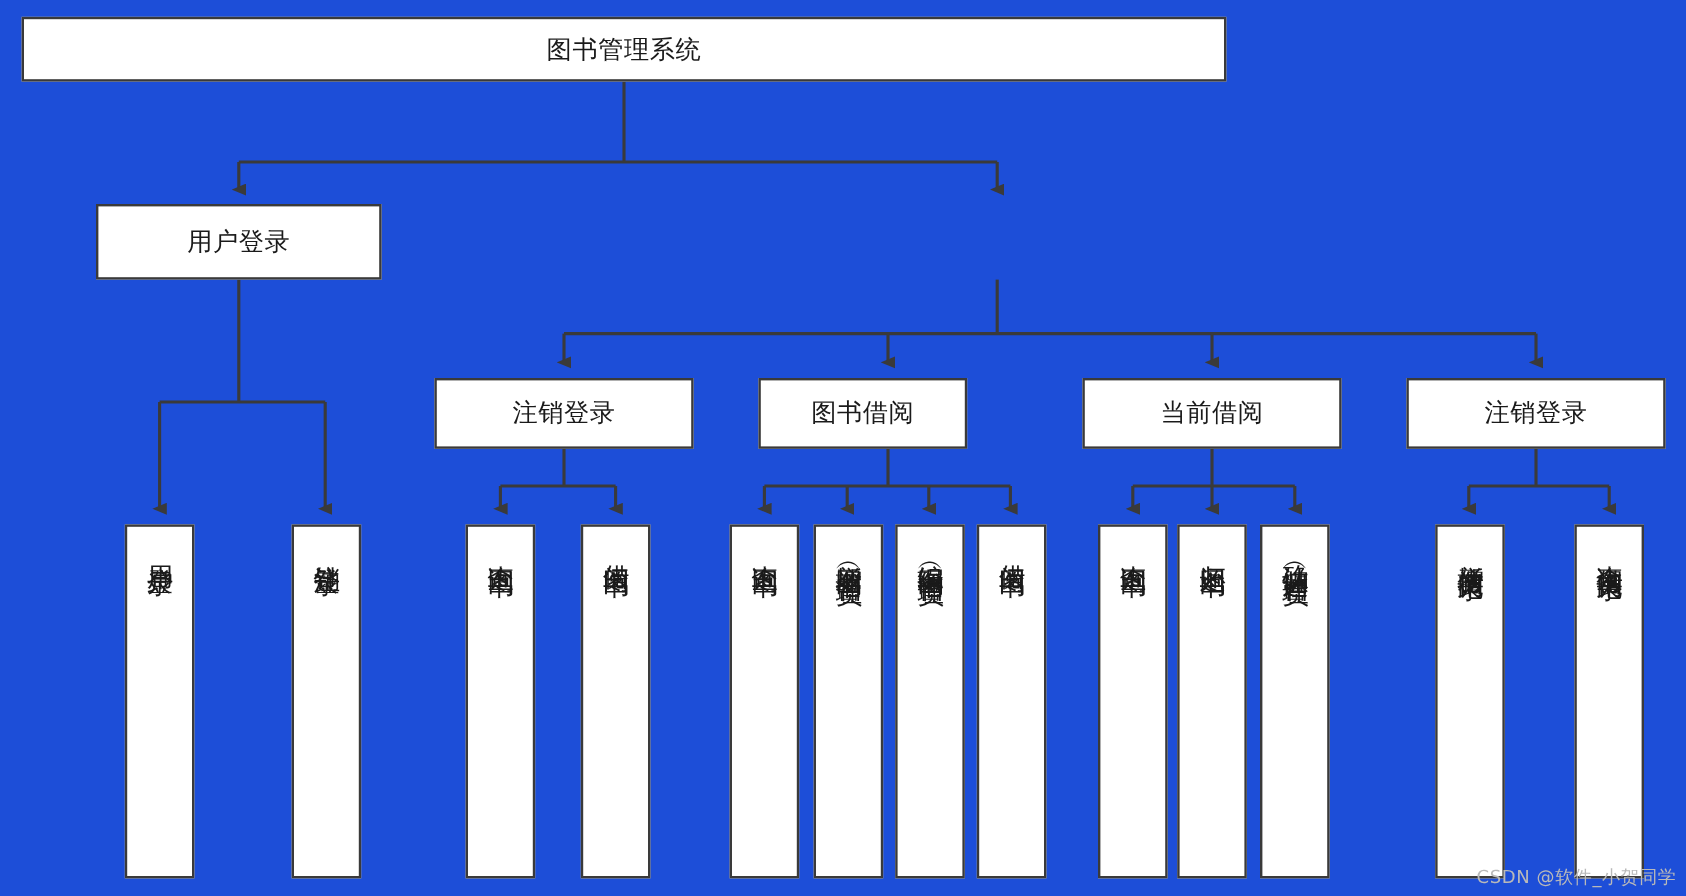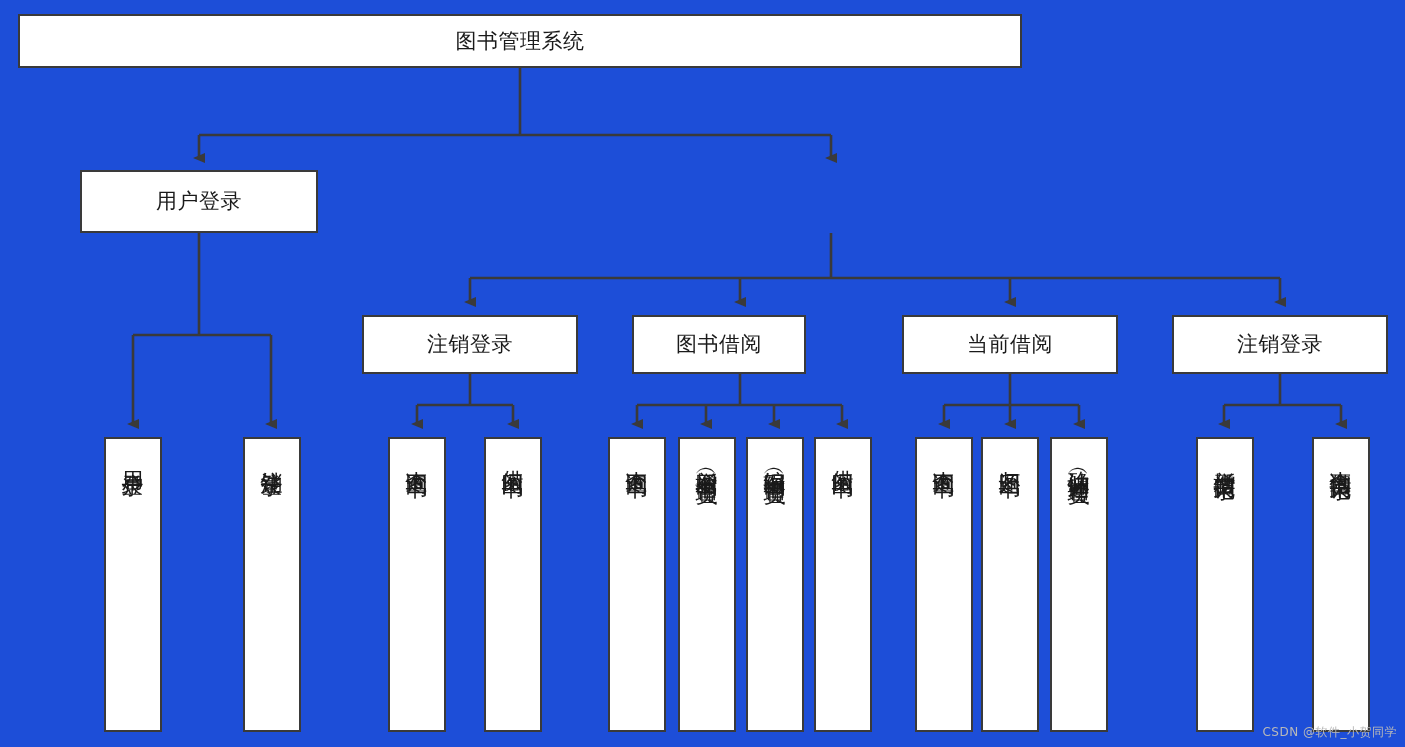--- a/index.html
+++ b/index.html
@@ -51,21 +51,21 @@
     font-size: 22px;
     line-height: 1.32;
     letter-spacing: 2px;
     white-space: normal;
     max-height: 276px;
   }
   .watermark {
     position: absolute;
     right: 8px;
     bottom: 6px;
-    font-size: 12px;
+    font-size: 15px;
     color: #b9b9b9;
     letter-spacing: 0.5px;
     white-space: nowrap;
   }
 </style>
 </head>
 <body>
 
 <div id="canvas">
 

